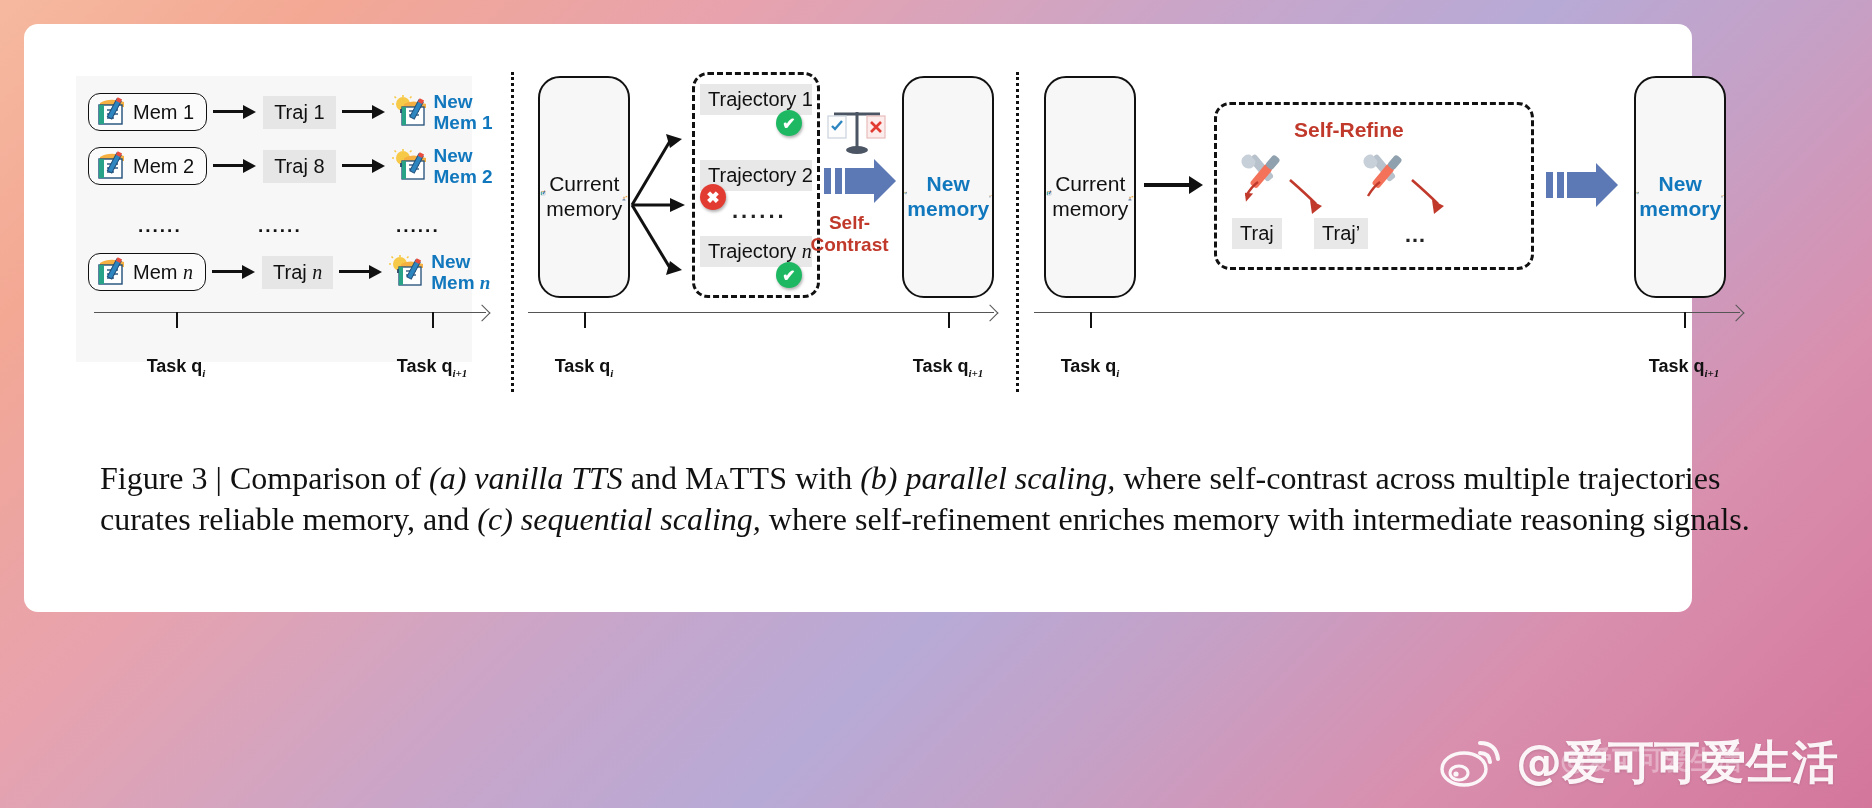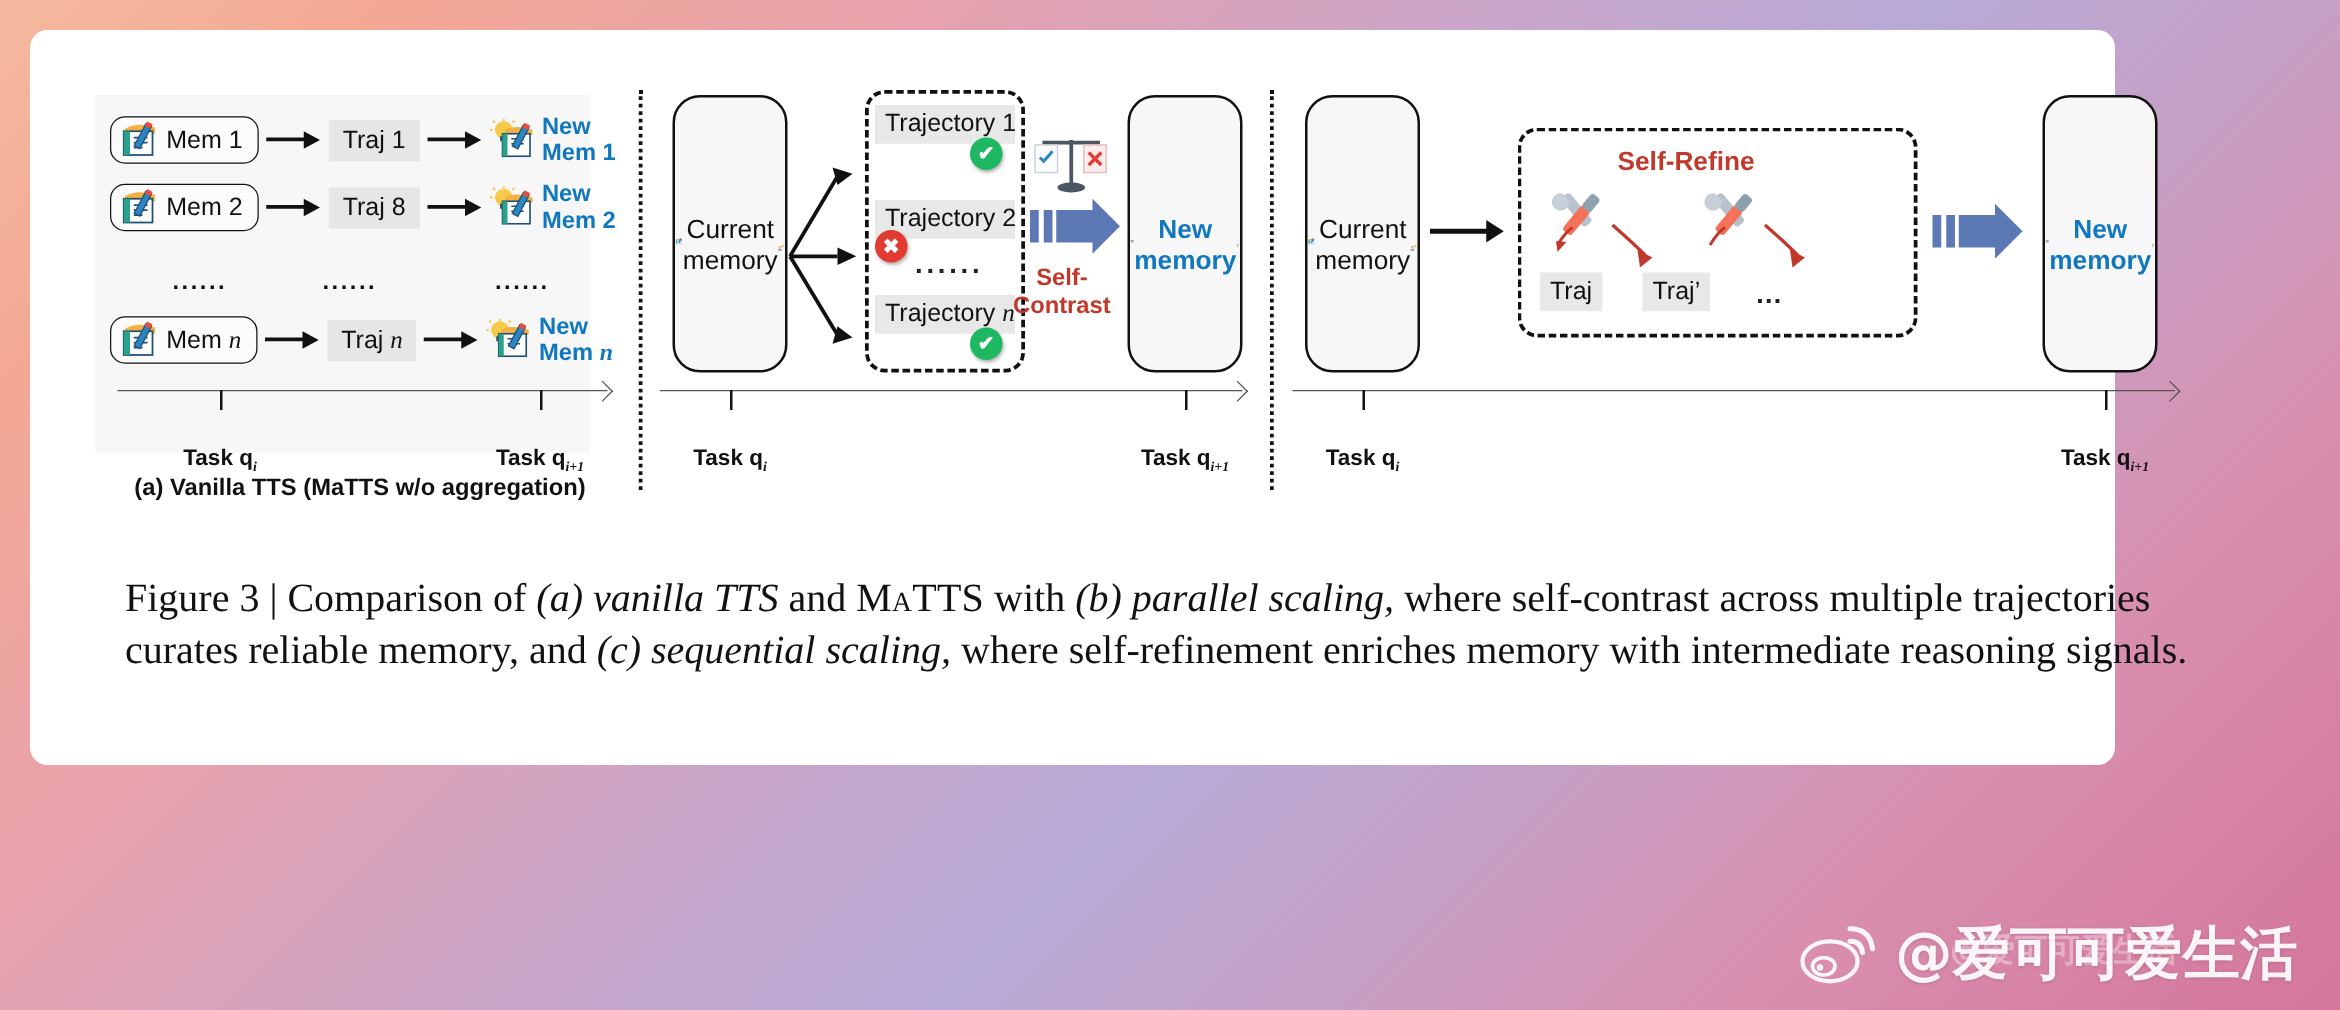--- a/index.html
+++ b/index.html
@@ -373,21 +373,20 @@
         <div class="tl-tick" style="left:82px;"></div>
         <div class="tl-tick" style="left:338px;"></div>
         <div class="tl-lbl" style="left:82px;">
           <span>Task q</span><sub>i</sub>
         </div>
         <div class="tl-lbl" style="left:338px;">
           <span>Task q</span><sub>i+1</sub>
         </div>
       </div>
 
-      <div class="panel-cap" style="top:330px;">(a) Vanilla TTS (MaTTS w/o aggregation)</div>
     </div>
 
     <div class="panel" id="panel-b">
 
       <div class="membox" style="left:14px; top:26px; width:92px; height:222px;">
         <svg width="58" height="48" viewBox="0 0 58 48">
           <path d="M10 11 Q26 2 48 9 L48 17 L10 17 Z" fill="#f5b041"></path>
           <rect x="9" y="13" width="38" height="30" rx="2" fill="#fff" stroke="#1f4e79" stroke-width="2"></rect>
           <rect x="9" y="13" width="7" height="30" fill="#29a388"></rect>
           <line x1="21" y1="20" x2="40" y2="20" stroke="#1f4e79" stroke-width="2"></line>

